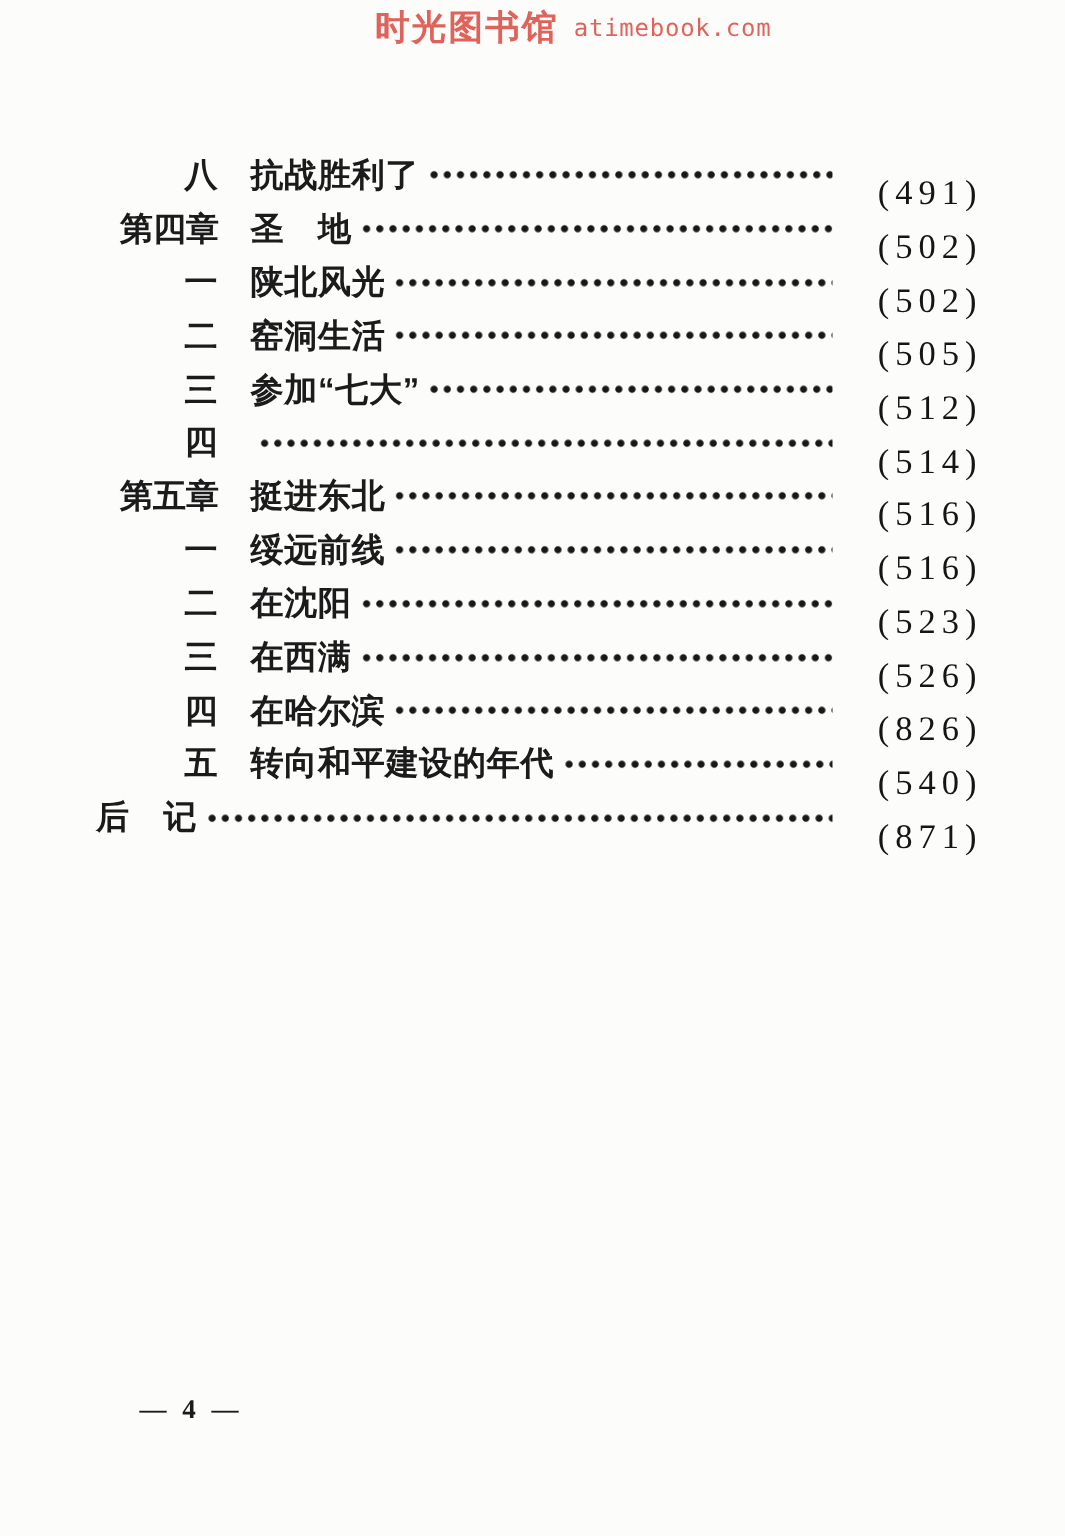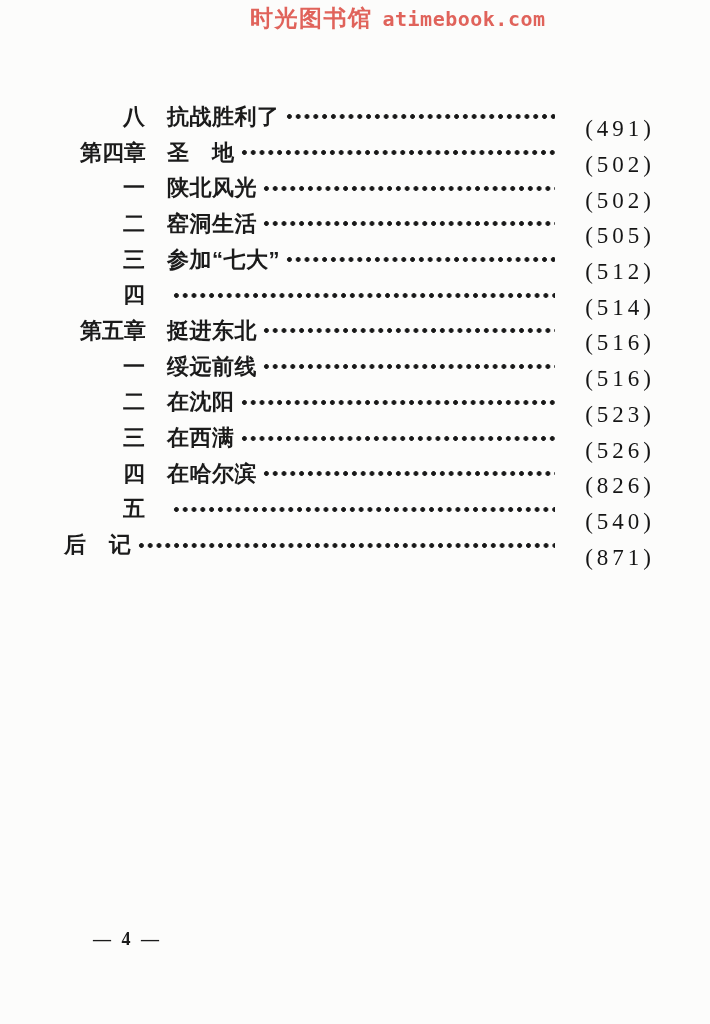--- a/index.html
+++ b/index.html
@@ -29,22 +29,22 @@
   }
   .wm-cn {
     font-family: "Liberation Sans", sans-serif;
     font-size: 23px;
     font-weight: 700;
     letter-spacing: 1.5px;
     vertical-align: middle;
   }
   .wm-en {
     font-family: "DejaVu Sans Mono", monospace;
-    font-size: 20px;
-    font-weight: 700;
+    font-size: 16px;
+    font-weight: 400;
     letter-spacing: 0.5px;
     margin-left: 10px;
     vertical-align: middle;
   }
 
   
   .toc {
     position: absolute;
     top: 99px;
     left: 0;
@@ -189,20 +189,21 @@
     <span class="page-num">(526)</span>
   </div>
       <div class="row row--section">
     <span class="num">四</span>
     <span class="title">在哈尔滨</span>
     <span class="leader"></span>
     <span class="page-num">(826)</span>
   </div>
       <div class="row row--section">
     <span class="num">五</span>
+    <span class="title">转向和平建设的年代</span>
     <span class="leader"></span>
     <span class="page-num">(540)</span>
   </div>
       <div class="row row--backmatter">
     <span class="num"></span>
     <span class="title">后　记</span>
     <span class="leader"></span>
     <span class="page-num">(871)</span>
   </div>
     </div>

